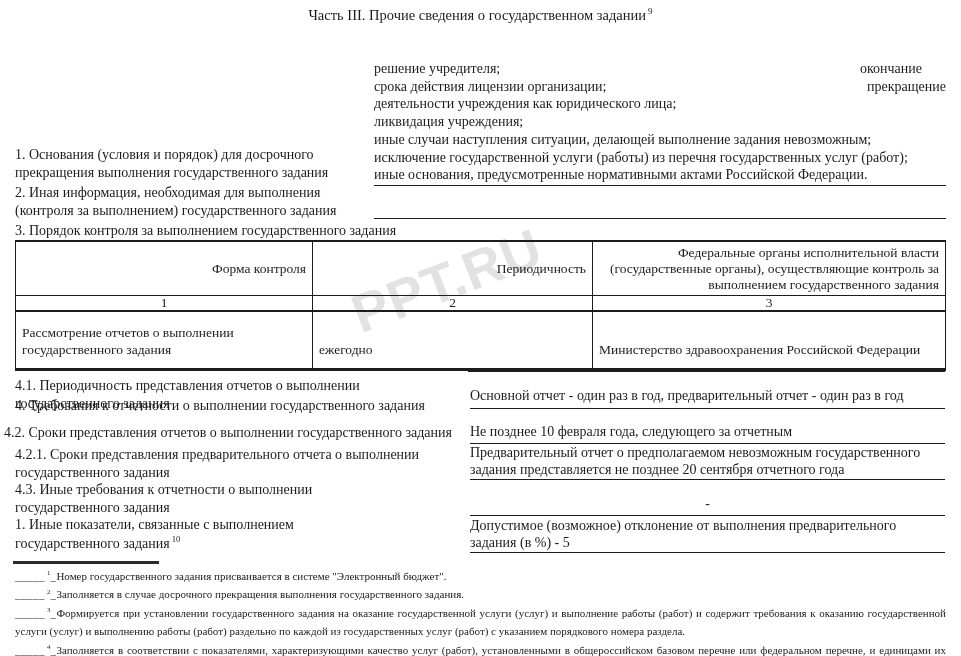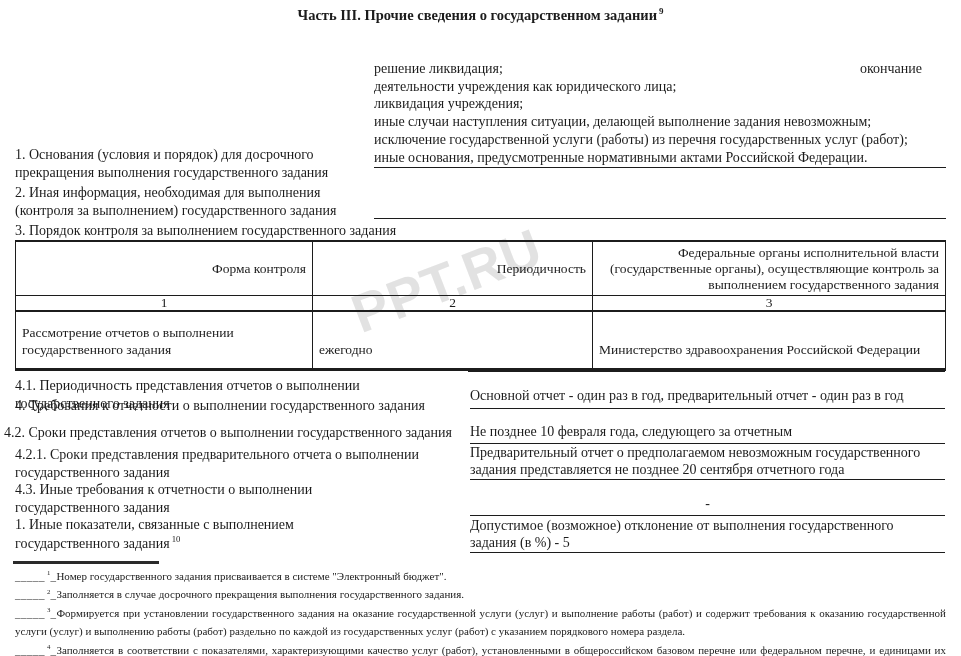--- a/index.html
+++ b/index.html
@@ -12,21 +12,21 @@
   sup{font-size:.62em;vertical-align:super;line-height:0;margin-left:2px;}
 
   .watermark{
     left:346px;top:262px;width:250px;
     transform:rotate(-21deg);
     font-family:"Liberation Sans","DejaVu Sans",sans-serif;
     font-size:54px;font-weight:bold;letter-spacing:1px;
     color:#c6c6c6;opacity:.5;
   }
 
-  .title{top:6px;left:0;right:0;text-align:center;font-size:14.5px;font-weight:bold;}
+  .title{top:6px;left:0;right:0;text-align:center;font-size:14.5px;}
 
   
   .reasons{left:374px;top:60px;width:572px;line-height:17.7px;border-bottom:1px solid #1c1c1c;padding-bottom:1px;}
   .r-line{display:flex;justify-content:space-between;}
   .pr24{padding-right:24px;}
 
   .i1{left:15px;top:146px;width:365px;}
   .i2{left:15px;top:184px;width:372px;}
   .blank-i2{left:374px;top:218px;width:572px;border-top:1px solid #1c1c1c;height:0;}
   .i3{left:15px;top:222px;width:600px;}
@@ -68,22 +68,26 @@
 <div class="page">
 
   <div class="abs watermark">PPT.RU</div>
 
   <div class="abs title">
     <span>Часть III. Прочие сведения о государственном задании</span><sup>9</sup>
   </div>
 
   <div class="abs reasons">
     <div class="r-line">
-        <span>решение ликвидация;</span>
+        <span>решение учредителя;</span>
         <span class="pr24">окончание</span>
+      </div>
+    <div class="r-line">
+        <span>срока действия лицензии организации;</span>
+        <span>прекращение</span>
       </div>
     <div class="r-line">
         <span>деятельности учреждения как юридического лица;</span>
       </div>
     <div class="r-line">
         <span>ликвидация учреждения;</span>
       </div>
     <div class="r-line">
         <span>иные случаи наступления ситуации, делающей выполнение задания невозможным;</span>
       </div>
@@ -156,21 +160,21 @@
     <div>4.3. Иные требования к отчетности о выполнении</div>
     <div>государственного задания</div>
   </div>
   <div class="abs v43">-</div>
 
   <div class="abs i5">
     <div>1. Иные показатели, связанные с выполнением</div>
     <div><span>государственного задания</span><sup>10</sup></div>
   </div>
   <div class="abs v5">
-    <div>Допустимое (возможное) отклонение от выполнения государственного</div>
+    <div>Допустимое (возможное) отклонение от выполнения предварительного</div>
     <div>задания (в %) - 5</div>
   </div>
 
   <div class="abs fn-sep"></div>
   <div class="abs fns">
     <p class="fn"><span class="fn-prefix">_____</span><sup>1</sup><span class="fn-prefix">_</span><span>Номер государственного задания присваивается в системе "Электронный бюджет".</span></p>
     <p class="fn"><span class="fn-prefix">_____</span><sup>2</sup><span class="fn-prefix">_</span><span>Заполняется в случае досрочного прекращения выполнения государственного задания.</span></p>
     <p class="fn"><span class="fn-prefix">_____</span><sup>3</sup><span class="fn-prefix">_</span><span>Формируется при установлении государственного задания на оказание государственной услуги (услуг) и выполнение работы (работ) и содержит требования к оказанию государственной услуги (услуг) и выполнению работы (работ) раздельно по каждой из государственных услуг (работ) с указанием порядкового номера раздела.</span></p>
     <p class="fn"><span class="fn-prefix">_____</span><sup>4</sup><span class="fn-prefix">_</span><span>Заполняется в соответствии с показателями, характеризующими качество услуг (работ), установленными в общероссийском базовом перечне или федеральном перечне, и единицами их измерения.</span></p>
   </div>

